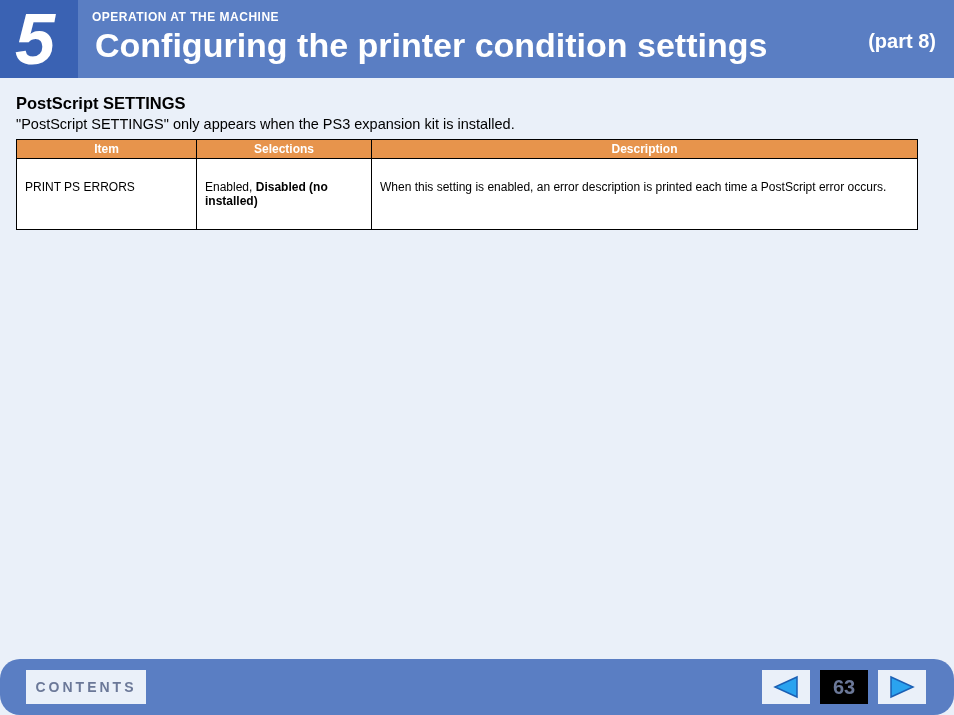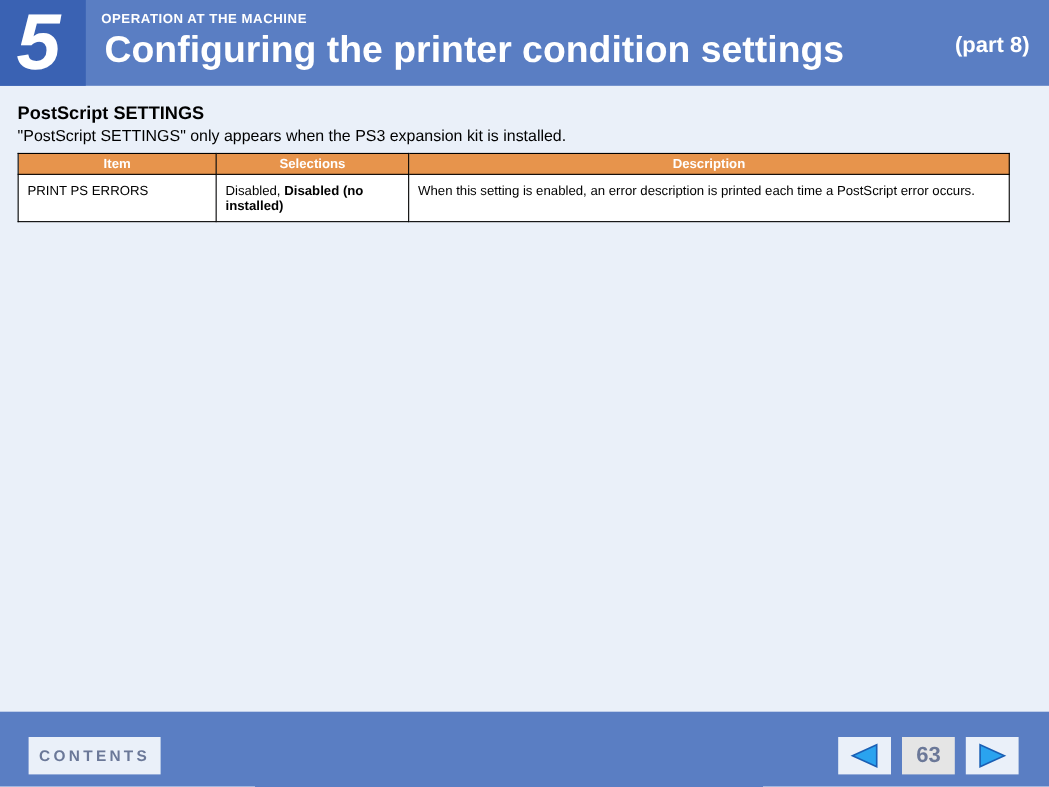--- a/index.html
+++ b/index.html
@@ -47,40 +47,41 @@
 
   table.settings {
     width: 100%; border-collapse: collapse; font-size: 12px;
   }
   table.settings th {
     background: #e7944c; color: #fff; font-weight: 700; text-align: center;
     padding: 2px 8px; border: 1px solid #000;
   }
   table.settings td {
     background: #fff; border: 1px solid #000;
-    padding: 7px 8px; vertical-align: top;
+    padding: 21px 8px; vertical-align: top;
   }
   .col-item { width: 180px; }
   .col-sel  { width: 175px; margin-left: 34px; }
   .bold { font-weight: 700; }
 
   .footer-bar {
-    position: absolute; left: 0; bottom: 0; width: 954px; height: 68px;
+    position: absolute; left: 0; bottom: 0; width: 954px; height: 56px;
     background: #5a7ec3;
+    border-radius: 20px;
   }
   .contents-btn {
     position: absolute; left: 26px; bottom: 11px;
     width: 120px; height: 34px; background: #eaf0f9;
     display: flex; align-items: center; justify-content: center;
     color: #6b7898; font-weight: 700; letter-spacing: 3px; font-size: 14px;
     cursor: pointer;
   }
   .pagenum-box {
     position: absolute; right: 86px; bottom: 11px;
-    width: 48px; height: 34px; background: #e5e5e5;
+    width: 48px; height: 34px; background: #000000;
     display: flex; align-items: center; justify-content: center;
     color: #6b7898; font-weight: 700; font-size: 20px;
   }
   .nav-btn {
     position: absolute; bottom: 11px;
     width: 48px; height: 34px; background: #eaf0f9;
     display: flex; align-items: center; justify-content: center;
     cursor: pointer;
   }
   .nav-prev { right: 144px; }
@@ -108,21 +109,21 @@
       <tr>
         <th class="col-item">Item</th>
         <th class="col-sel">Selections</th>
         <th>Description</th>
       </tr>
     </thead>
     <tbody>
       <tr>
         <td>PRINT PS ERRORS</td>
         <td>
-          <span>Disabled, </span><span class="bold">Disabled (no installed)</span>
+          <span>Enabled, </span><span class="bold">Disabled (no installed)</span>
         </td>
         <td>When this setting is enabled, an error description is printed each time a PostScript error occurs.</td>
       </tr>
     </tbody>
   </table>
 </div>
 
 <div class="footer-bar">
   <div class="contents-btn">
     <span>CONTENTS</span>

